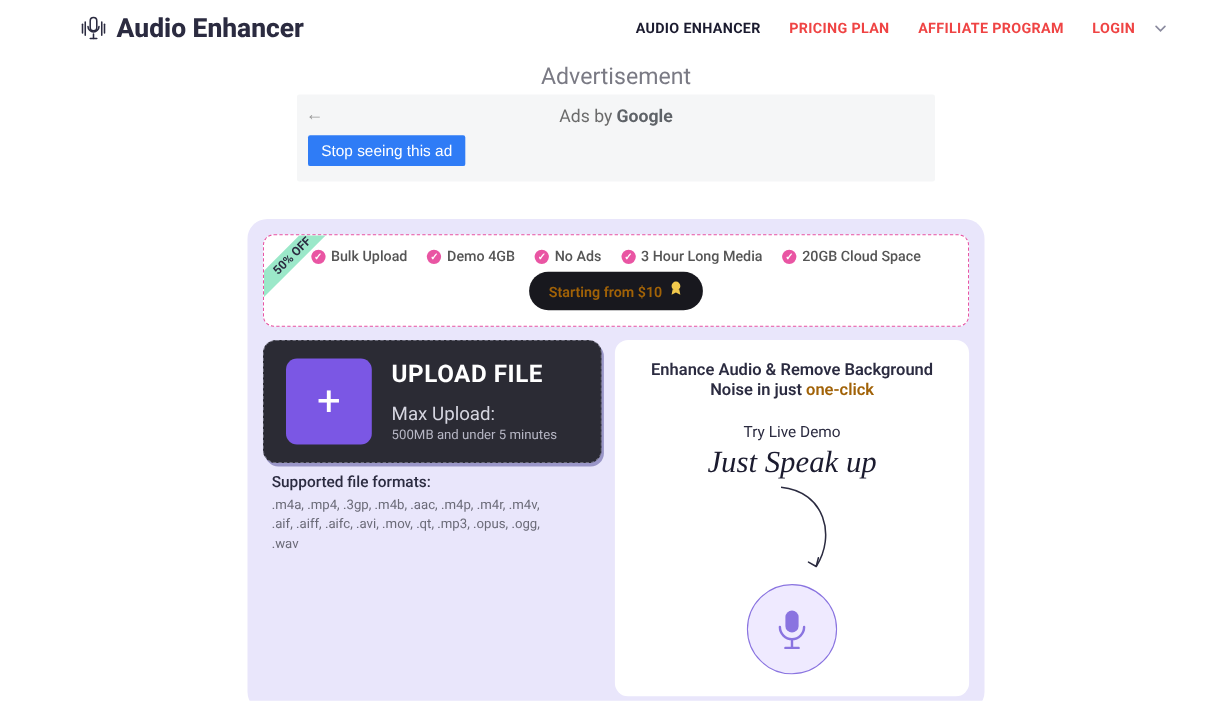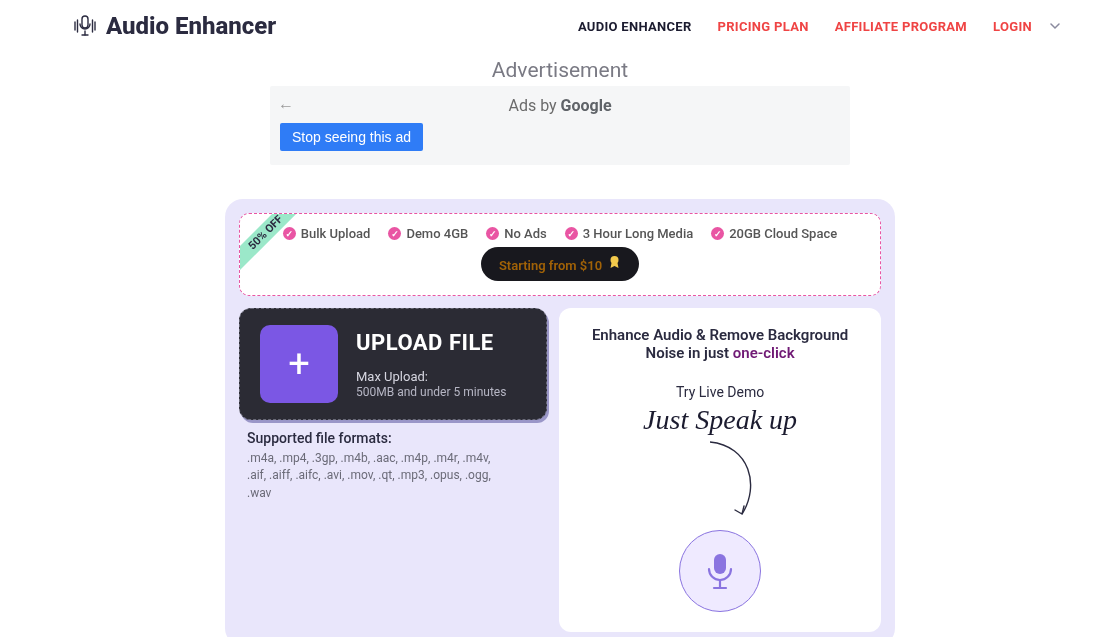--- a/index.html
+++ b/index.html
@@ -180,28 +180,28 @@
   .plus-tile {
     width: 78px; height: 78px;
     background: #7b57e4;
     border-radius: 10px;
     display: flex; align-items: center; justify-content: center;
     color: #fff; font-size: 38px; font-weight: 400;
   }
   .upload-text h2 {
     color: #fff; font-size: 22px; font-weight: 700; letter-spacing: 0.5px;
   }
-  .upload-text .sub1 { color: #d6d6e0; font-size: 13px; margin-top: 14px; }
+  .upload-text .sub1 { color: #d6d6e0; font-size: 17px; margin-top: 14px; }
   .upload-text .sub2 { color: #b6b6c4; font-size: 12px; margin-top: 1px; }
   .supported { padding: 10px 8px 0; }
   .supported .t { font-size: 14px; color: #2b2b40; font-weight: 500; }
   .supported .f { font-size: 12px; color: #6b6b78; margin-top: 4px; line-height: 1.45; max-width: 250px; }
 
   .hero-title { font-size: 15px; color: #2b2b40; font-weight: 600; }
-  .hero-title .link { color: #701a75; font-weight: 600; }
+  .hero-title .link { color: #a16207; font-weight: 600; }
   .demo-label { font-size: 14px; color: #2b2b40; margin-top: 22px; }
   .speak-up {
     font-family: Georgia, "Times New Roman", serif;
     font-style: italic;
     font-size: 28px;
     color: #1b1b2f;
     margin-top: 4px;
     font-weight: 500;
   }
   .arrow-svg { margin: 0 auto; display: block; }

